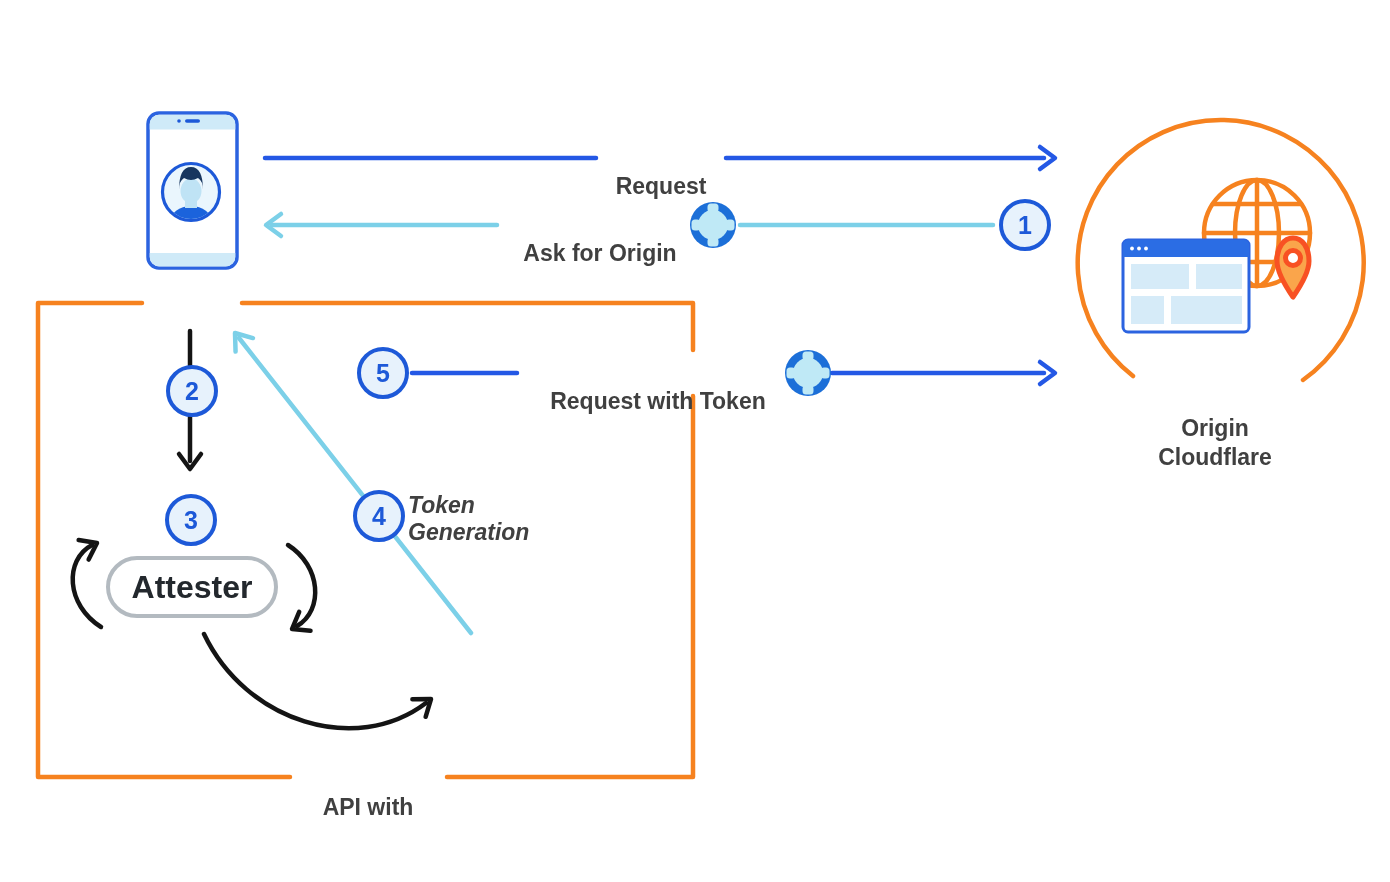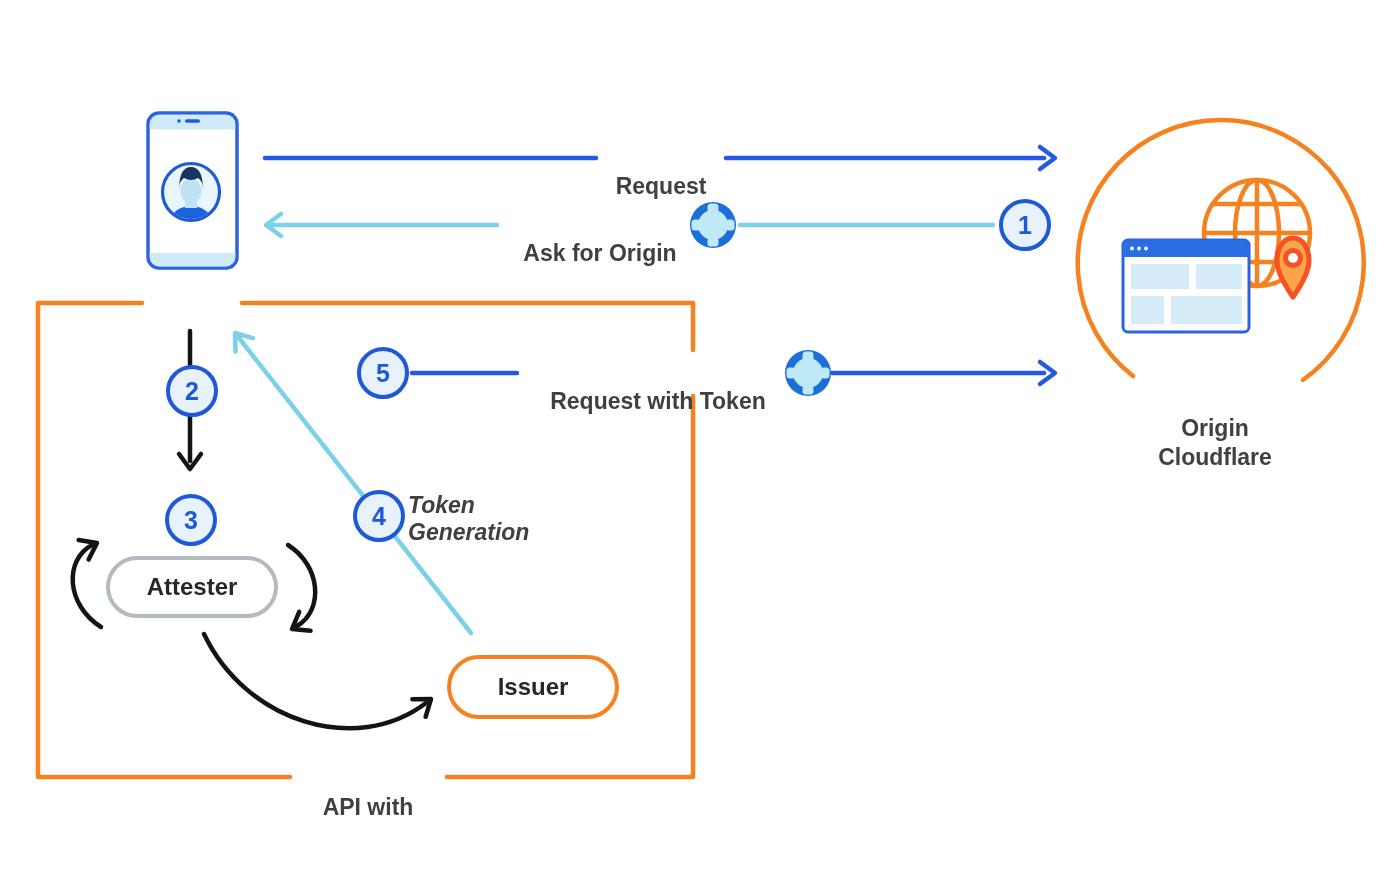--- a/index.html
+++ b/index.html
@@ -10,21 +10,21 @@
   .sBlue{stroke:#2458e5;}
   .sCyan{stroke:#7cd0e8;}
   .sBlk{stroke:#141414;}
   .sOr{stroke:#f6821f;}
   .lbl{position:absolute;font-weight:700;color:#404040;font-size:23px;line-height:28px;white-space:nowrap;margin-top:28px;}
   .center{text-align:center;}
   .badge{position:absolute;width:52px;height:52px;box-sizing:border-box;border-radius:50%;
          border:4px solid #1d59d8;background:#e7f2fc;color:#1d59d8;font-weight:700;font-size:25px;
          display:flex;align-items:center;justify-content:center;}
   .pill{position:absolute;box-sizing:border-box;background:#ffffff;display:flex;align-items:center;
-        justify-content:center;font-weight:700;font-size:24px;color:#23282d;}
+        justify-content:center;font-weight:700;font-size:32px;color:#23282d;}
   .pill.attester{left:106px;top:556px;width:172px;height:62px;border:4px solid #b3bac0;border-radius:31px;}
   .pill.issuer{left:447px;top:655px;width:172px;height:64px;border:4px solid #f6821f;border-radius:32px;}
   .twoLine span{display:block;}
 </style>
 </head>
 <body>
 
 <div class="canvas">
 
   <svg class="overlay" width="1390" height="882" viewBox="0 0 1390 882">
@@ -172,15 +172,14 @@
     <span>Cloudflare</span>
   </div>
 
   <div class="badge" style="left:999px;top:199px;">1</div>
   <div class="badge" style="left:166px;top:365px;">2</div>
   <div class="badge" style="left:165px;top:494px;">3</div>
   <div class="badge" style="left:353px;top:490px;">4</div>
   <div class="badge" style="left:357px;top:347px;">5</div>
 
   <div class="pill attester">Attester</div>
-  <div class="pill issuer">Issuer</div>
 
 </div>
 
 </body></html>

